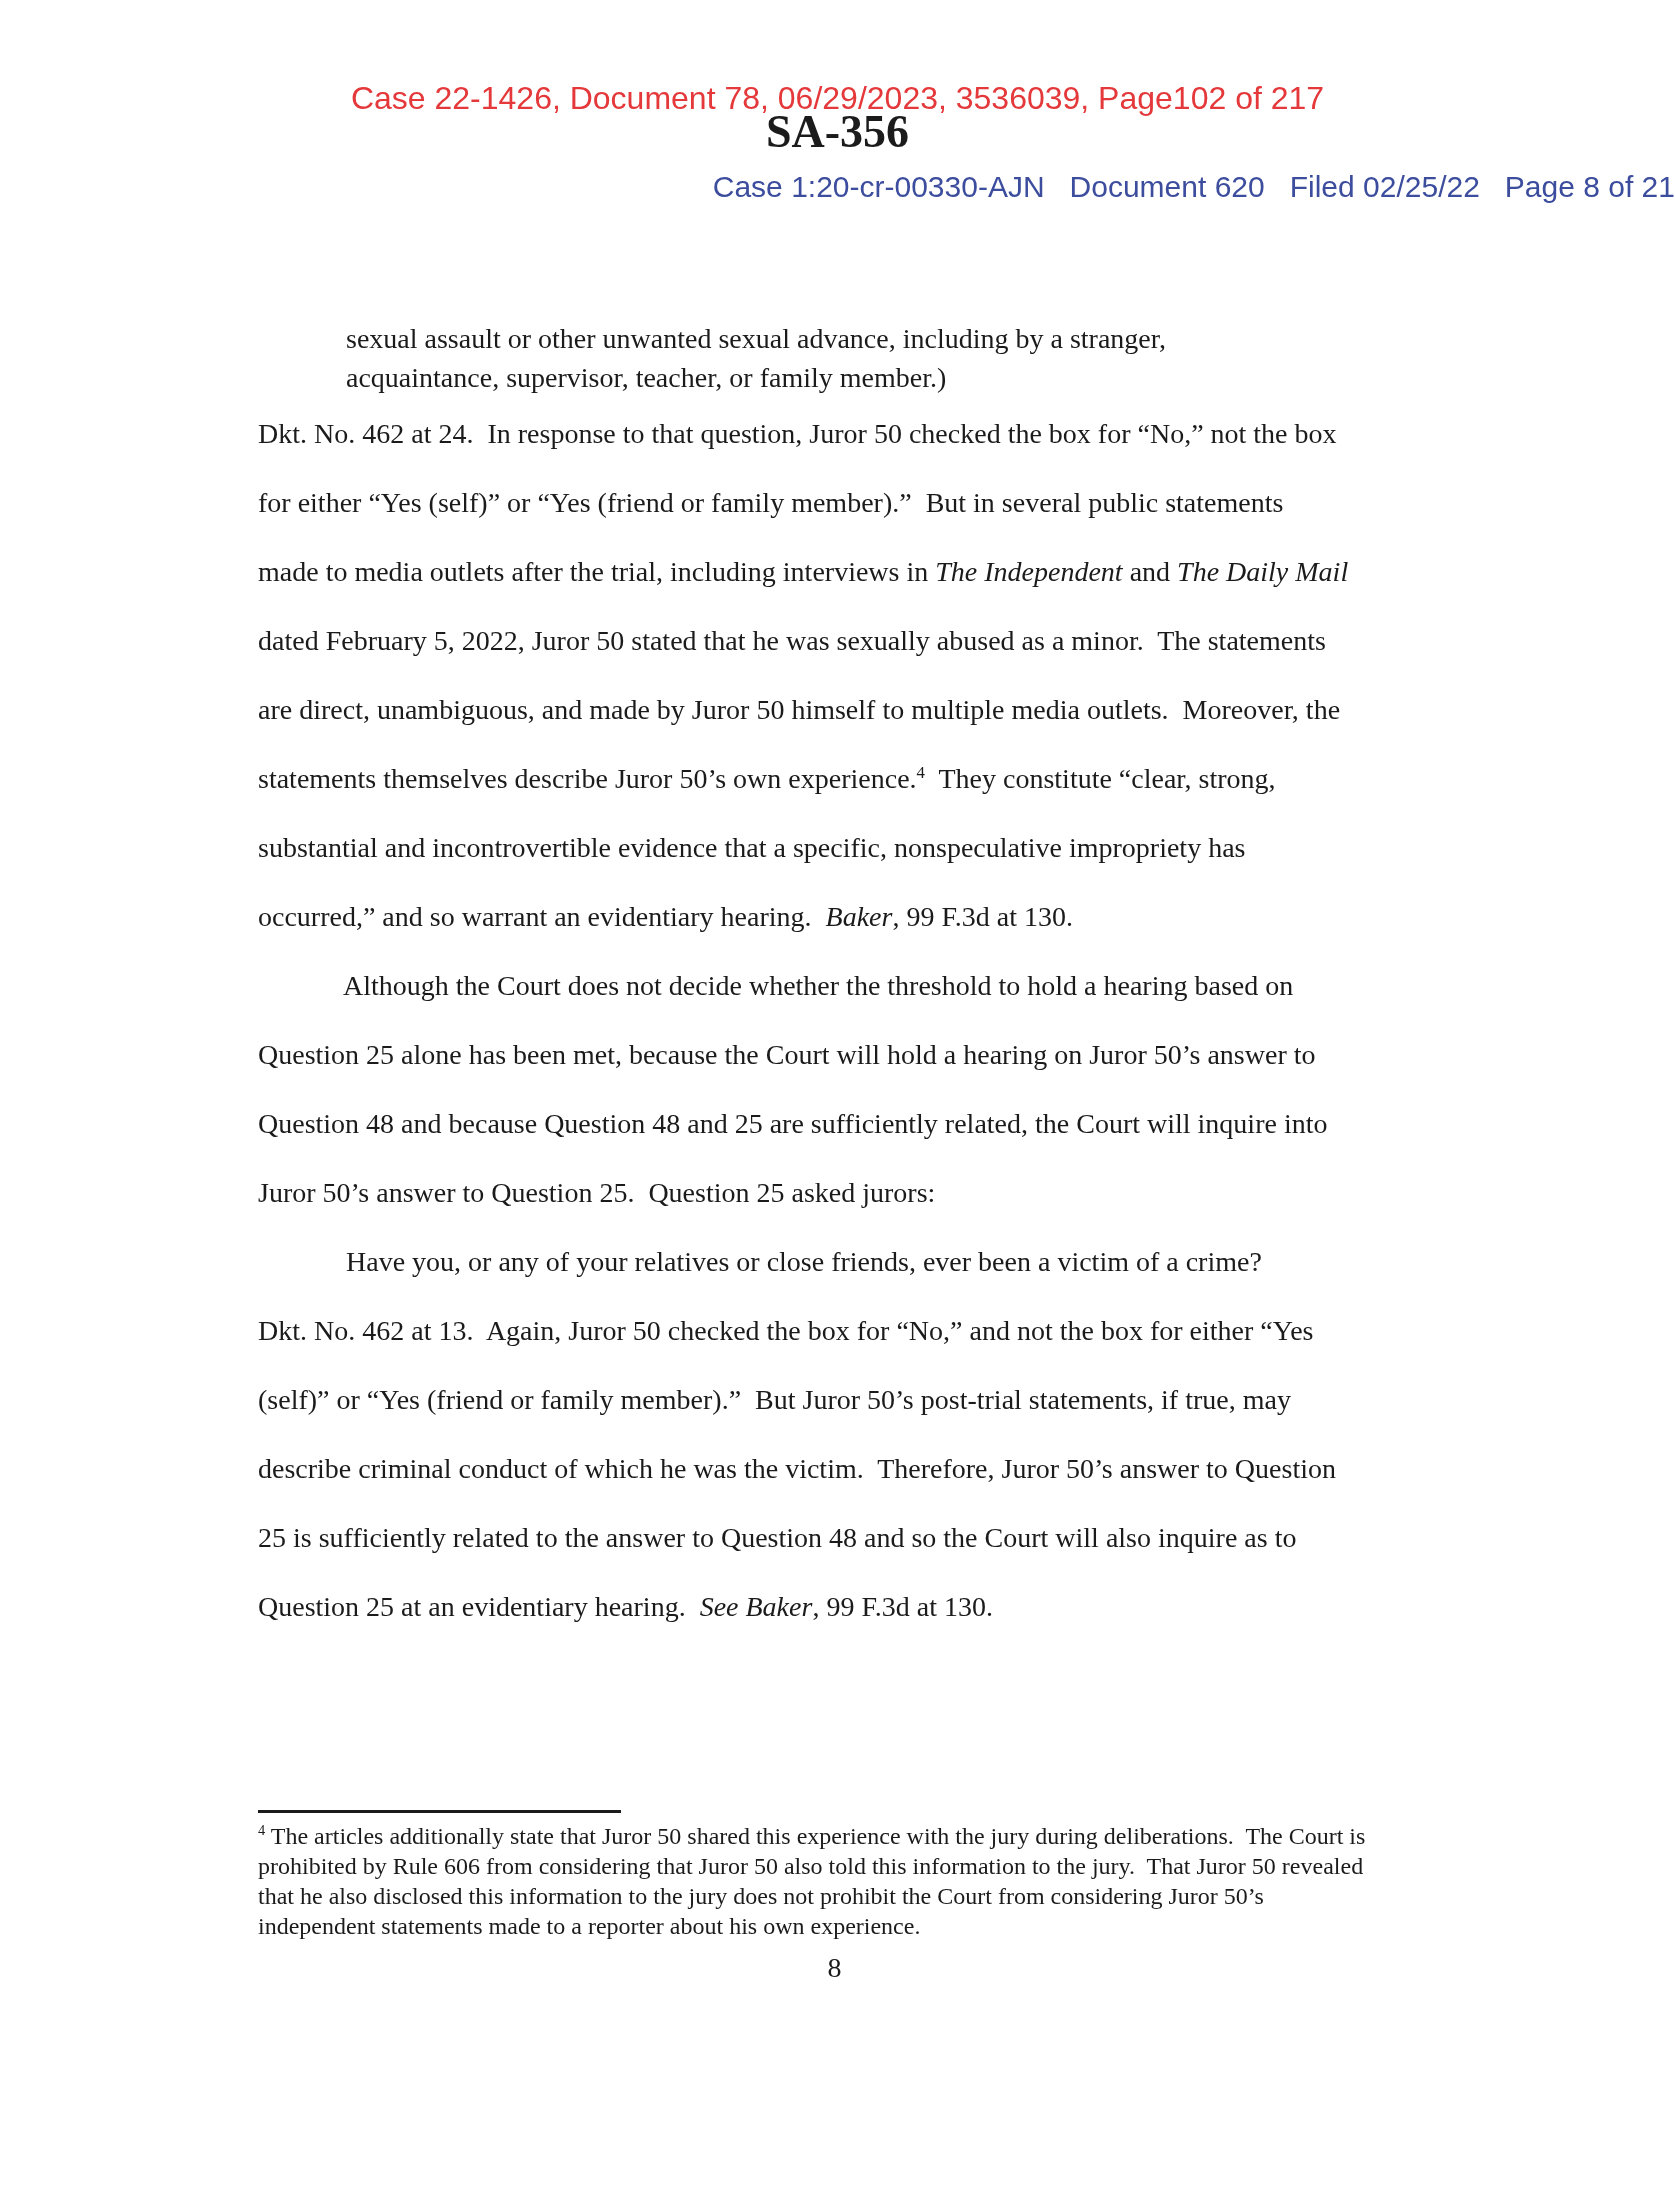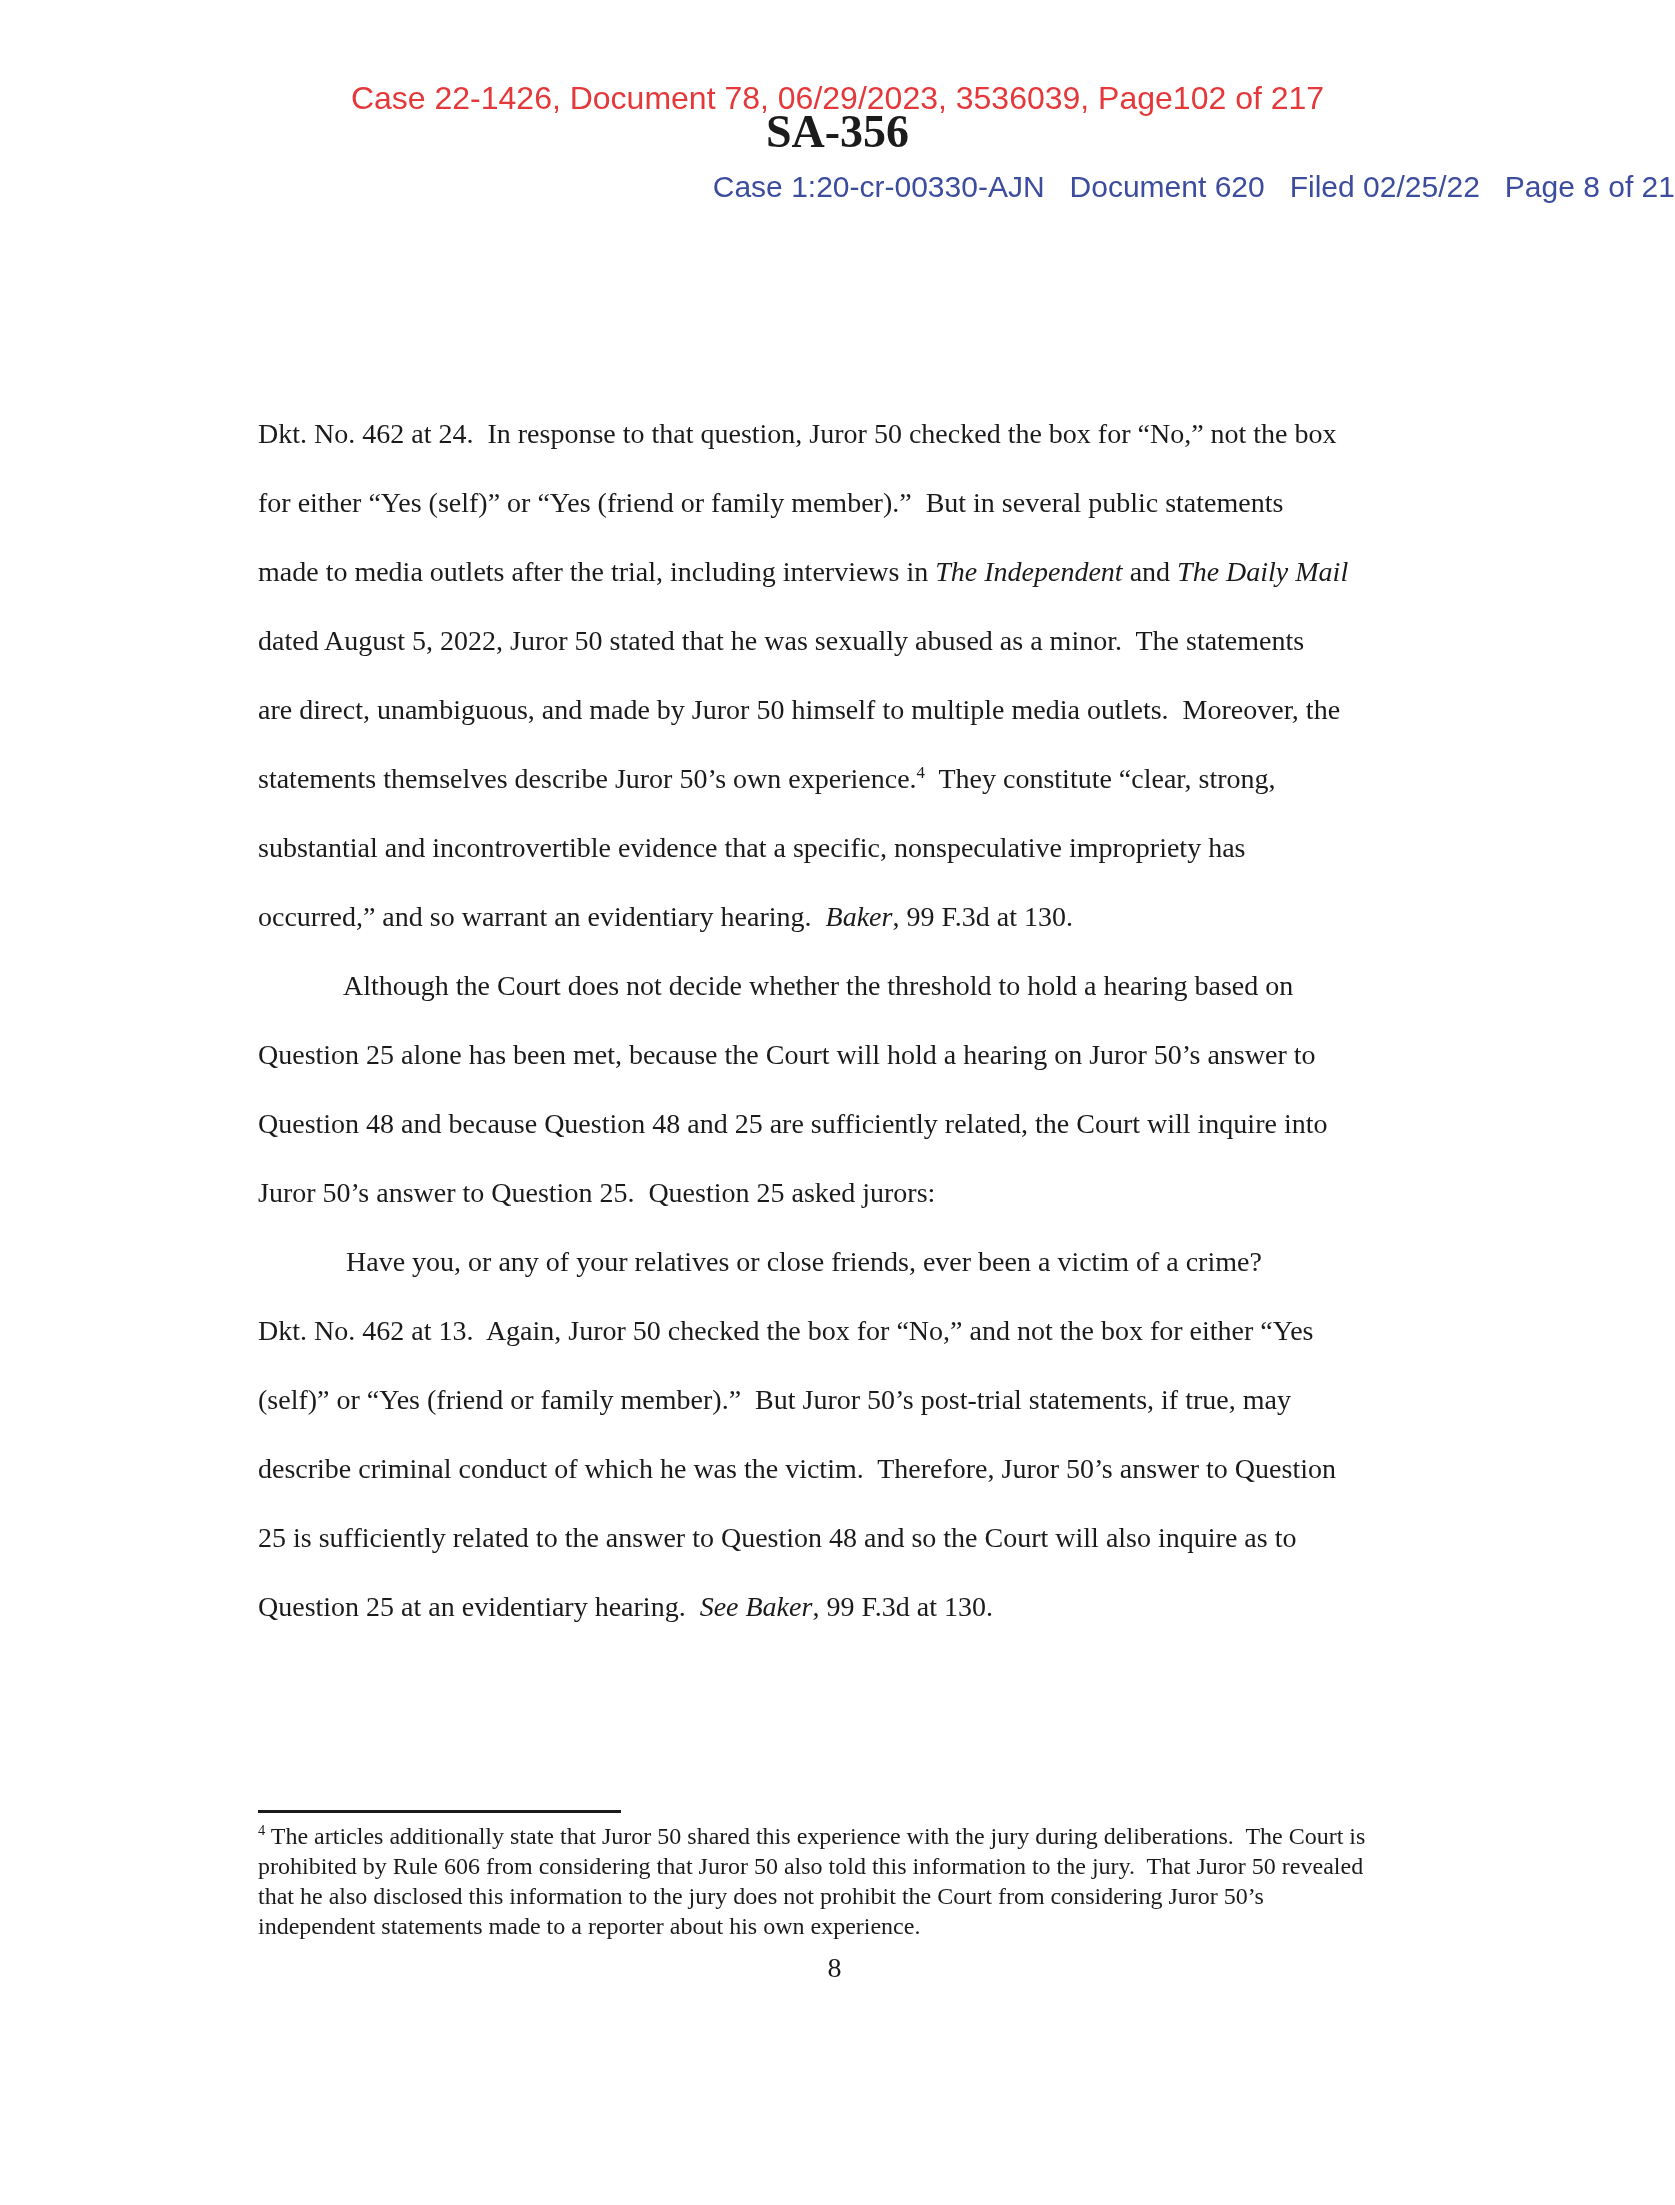--- a/index.html
+++ b/index.html
@@ -84,26 +84,30 @@
 </head>
 <body>
 
 <div class="page">
   <div class="hdr-red" style="color: rgb(228, 56, 58);">Case 22-1426, Document 78, 06/29/2023, 3536039, Page102 of 217</div>
 
   <div class="hdr-sa">SA-356</div>
 
   <div class="hdr-blue" style="color: rgb(60, 77, 158);">Case 1:20-cr-00330-AJN   Document 620   Filed 02/25/22   Page 8 of 21</div>
 
+  <div class="quote1">
+      <div class="tline"><span>sexual assault or other unwanted sexual advance, including by a stranger,</span></div>
+      <div class="tline"><span>acquaintance, supervisor, teacher, or family member.)</span></div>
+    </div>
 
   <div class="body-text">
       <div class="tline"><span>Dkt. No. 462 at 24.  In response to that question, Juror 50 checked the box for “No,” not the box</span></div>
       <div class="tline"><span>for either “Yes (self)” or “Yes (friend or family member).”  But in several public statements</span></div>
       <div class="tline"><span>made to media outlets after the trial, including interviews in </span><em>The Independent</em><span> and </span><em>The Daily Mail</em></div>
-      <div class="tline"><span>dated August 5, 2022, Juror 50 stated that he was sexually abused as a minor.  The statements</span></div>
+      <div class="tline"><span>dated February 5, 2022, Juror 50 stated that he was sexually abused as a minor.  The statements</span></div>
       <div class="tline"><span>are direct, unambiguous, and made by Juror 50 himself to multiple media outlets.  Moreover, the</span></div>
       <div class="tline"><span>statements themselves describe Juror 50’s own experience.</span><sup>4</sup><span>  They constitute “clear, strong,</span></div>
       <div class="tline"><span>substantial and incontrovertible evidence that a specific, nonspeculative impropriety has</span></div>
       <div class="tline"><span>occurred,” and so warrant an evidentiary hearing.  </span><em>Baker</em><span>, 99 F.3d at 130.</span></div>
       <div class="tline indent"><span>Although the Court does not decide whether the threshold to hold a hearing based on</span></div>
       <div class="tline"><span>Question 25 alone has been met, because the Court will hold a hearing on Juror 50’s answer to</span></div>
       <div class="tline"><span>Question 48 and because Question 48 and 25 are sufficiently related, the Court will inquire into</span></div>
       <div class="tline"><span>Juror 50’s answer to Question 25.  Question 25 asked jurors:</span></div>
       <div class="tline bq"><span>Have you, or any of your relatives or close friends, ever been a victim of a crime?</span></div>
       <div class="tline"><span>Dkt. No. 462 at 13.  Again, Juror 50 checked the box for “No,” and not the box for either “Yes</span></div>

